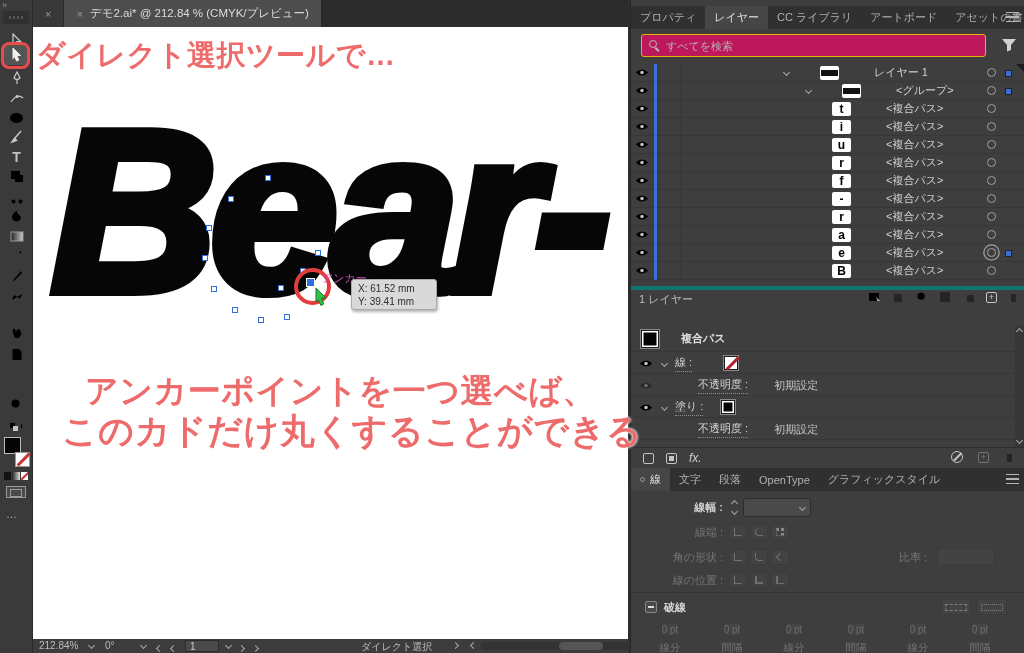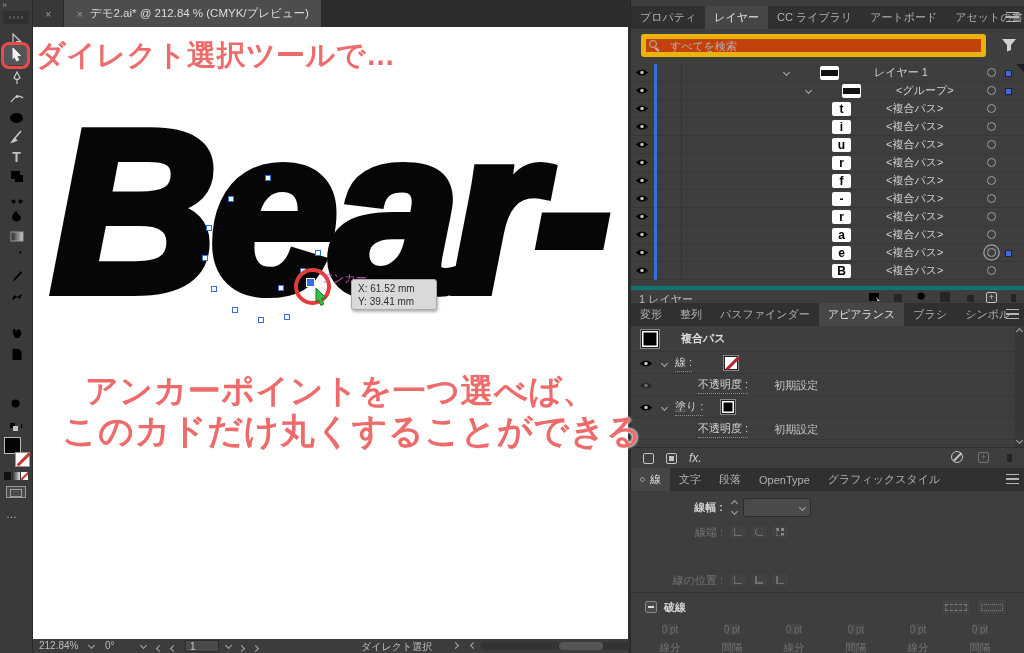--- a/index.html
+++ b/index.html
@@ -63,21 +63,21 @@
 
   
   #right { left:630px; top:0; width:394px; height:653px; background:#3e3e3e; border-left:1px solid #262626; z-index:10; }
   .ptabs { position:absolute; left:0; width:394px; height:23px; background:#303030; display:flex; align-items:stretch; font-size:11px; color:#b2b2b2; }
   .ptab { display:flex; align-items:center; padding:0 9px; white-space:nowrap; }
   .ptab.active { background:#464646; color:#e3e3e3; }
   .pmenu { position:absolute; right:6px; top:6px; width:13px; height:10px; border-top:1.5px solid #b5b5b5; border-bottom:1.5px solid #b5b5b5; }
   .pmenu::after { content:""; position:absolute; left:0; top:3px; width:13px; height:1.5px; background:#b5b5b5; }
 
   #search-row { position:absolute; left:0; top:29px; width:394px; height:33px; }
-  #search-input { position:absolute; left:10px; top:5px; width:345px; height:23px; background:#c2410c; border:5px solid #eab308; border-radius:3px; color:#cfcfcf; font-size:11px; padding:0 6px 0 24px; }
+  #search-input { position:absolute; left:10px; top:5px; width:345px; height:23px; background:#be185d; border:1px solid #eab308; border-radius:3px; color:#cfcfcf; font-size:11px; padding:0 6px 0 24px; }
   #search-input::placeholder { color:#b4b4b4; }
   .mag { position:absolute; width:8px; height:8px; border:1.5px solid #b8b8b8; border-radius:50%; }
   .mag::after { content:""; position:absolute; left:6px; top:6px; width:5px; height:1.5px; background:#b8b8b8; transform:rotate(45deg); transform-origin:0 0; }
   #funnel { position:absolute; right:8px; top:9px; }
 
   #layers { position:absolute; left:0; top:64px; width:394px; height:222px; }
   .lrow { position:absolute; left:0; width:394px; height:18px; border-bottom:1px solid #373737; display:flex; align-items:center;gap:28px; }
   .lrow .eye { width:22px; display:flex; justify-content:center; color:#c0c0c0; flex:none; }
   .lrow .colsep { width:11px; height:18px; border-left:1px solid #333; flex:none; }
   .lrow .bluebar { position:absolute; left:23px; top:0; width:3px; height:18px; background:#3a6fd6; }
@@ -570,29 +570,20 @@
             <path d="M1 3 L5 3 M3 1 L3 5" class="ic"></path>
             <rect x="5" y="4" width="7" height="7" class="ic"></rect>
           </svg>
         <span class="sqicon">+</span>
         <svg class="dim" width="11" height="12" viewBox="0 0 11 12">
             <path d="M1 3 L10 3 M3 3 L3 11 L8 11 L8 3 M4 1 L7 1" class="ic"></path>
           </svg>
       </span>
     </div>
 
-    <div class="ptabs" id="ap-tabs">
-      <div class="ptab">変形</div>
-      <div class="ptab">整列</div>
-      <div class="ptab">パスファインダー</div>
-      <div class="ptab active">アピアランス</div>
-      <div class="ptab">ブラシ</div>
-      <div class="ptab">シンボル</div>
-      <span class="pmenu" style="top:6px"></span>
-    </div>
 
     <div id="appearance">
       <div class="aprow" style="top:0;height:26px">
         <span class="swatch black big" style="margin-left:10px"></span>
         <span style="margin-left:22px;font-weight:bold;color:#dedede">複合パス</span>
       </div>
       <div class="aprow" style="top:27px">
         <span class="eye">
             <svg width="14" height="9" viewBox="0 0 16 10">
               <path d="M1 5 Q8 -2 15 5 Q8 12 1 5 Z" class="ic"></path>
@@ -684,20 +675,36 @@
               <i></i>
             </span>
           <span class="tinybtn">
               <i style="border-radius:50% 0 0 50%"></i>
             </span>
           <span class="tinybtn">
               <i style="border-style:dotted"></i>
             </span>
         </span>
       </div>
+      <div class="strow" style="top:56px">
+        <span class="lab dim">角の形状 :</span>
+        <span class="btn3">
+          <span class="tinybtn">
+              <i></i>
+            </span>
+          <span class="tinybtn">
+              <i style="border-radius:0 0 0 50%"></i>
+            </span>
+          <span class="tinybtn">
+              <i style="transform:rotate(45deg);width:6px;height:6px"></i>
+            </span>
+        </span>
+        <span class="dimtext" style="position:absolute;left:268px">比率 :</span>
+        <span id="ratio-field"></span>
+      </div>
       <div class="strow" style="top:79px">
         <span class="lab dim">線の位置 :</span>
         <span class="btn3">
           <span class="tinybtn">
               <i></i>
             </span>
           <span class="tinybtn">
               <i style="border-width:2.5px"></i>
             </span>
           <span class="tinybtn">

